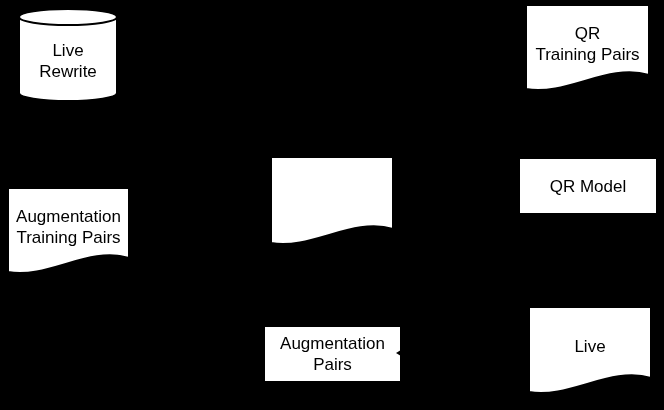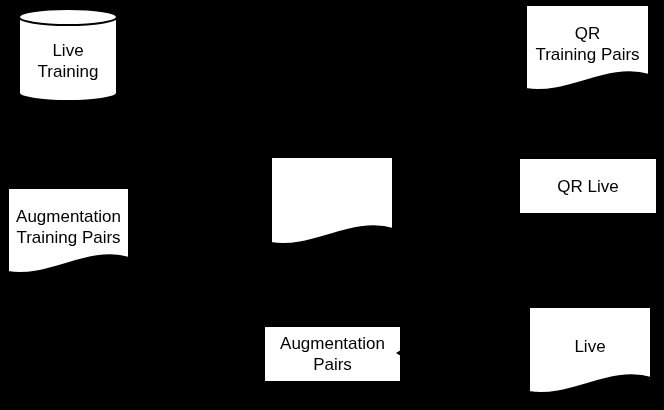--- a/index.html
+++ b/index.html
@@ -31,21 +31,21 @@
 
 <div id="canvas">
 
   <div class="node cyl" style="left:18px;top:8px;width:100px;height:96px;">
     <svg width="100" height="96" viewBox="0 0 100 96">
       <path d="M1,9 L1,85 A49,8 0 0 0 99,85 L99,9 Z" fill="#ffffff" stroke="#000000" stroke-width="2"></path>
       <ellipse cx="50" cy="9" rx="49" ry="8" fill="#ffffff" stroke="#000000" stroke-width="2"></ellipse>
     </svg>
     <div class="label">
       <span>Live</span>
-      <span>Training</span>
+      <span>Rewrite</span>
     </div>
   </div>
 
   <div class="node doc" style="left:525px;top:4px;width:125px;height:86px;">
     <svg width="125" height="92" viewBox="0 0 125 92">
       <path d="M1,1 H124 V71 C82,59 43,92 1,85 Z" fill="#ffffff" stroke="#000000" stroke-width="2"></path>
     </svg>
     <div class="label">
       <span>QR</span>
       <span>Training Pairs</span>
@@ -65,21 +65,21 @@
   <div class="node doc" style="left:270px;top:156px;width:124px;height:88px;">
     <svg width="124" height="94" viewBox="0 0 124 94">
       <path d="M1,1 H123 V73 C82,61 42,94 1,87 Z" fill="#ffffff" stroke="#000000" stroke-width="2"></path>
     </svg>
     <div class="label">
     </div>
   </div>
 
   <div class="node rect-node" style="left:518px;top:157px;width:140px;height:58px;">
     <div class="label">
-      <span>QR Live</span>
+      <span>QR Model</span>
     </div>
   </div>
 
   <div class="node rect-node" style="left:263px;top:325px;width:139px;height:58px;">
     <div class="label">
       <span>Augmentation</span>
       <span>Pairs</span>
     </div>
     <div class="arrow-remnant"></div>
   </div>

